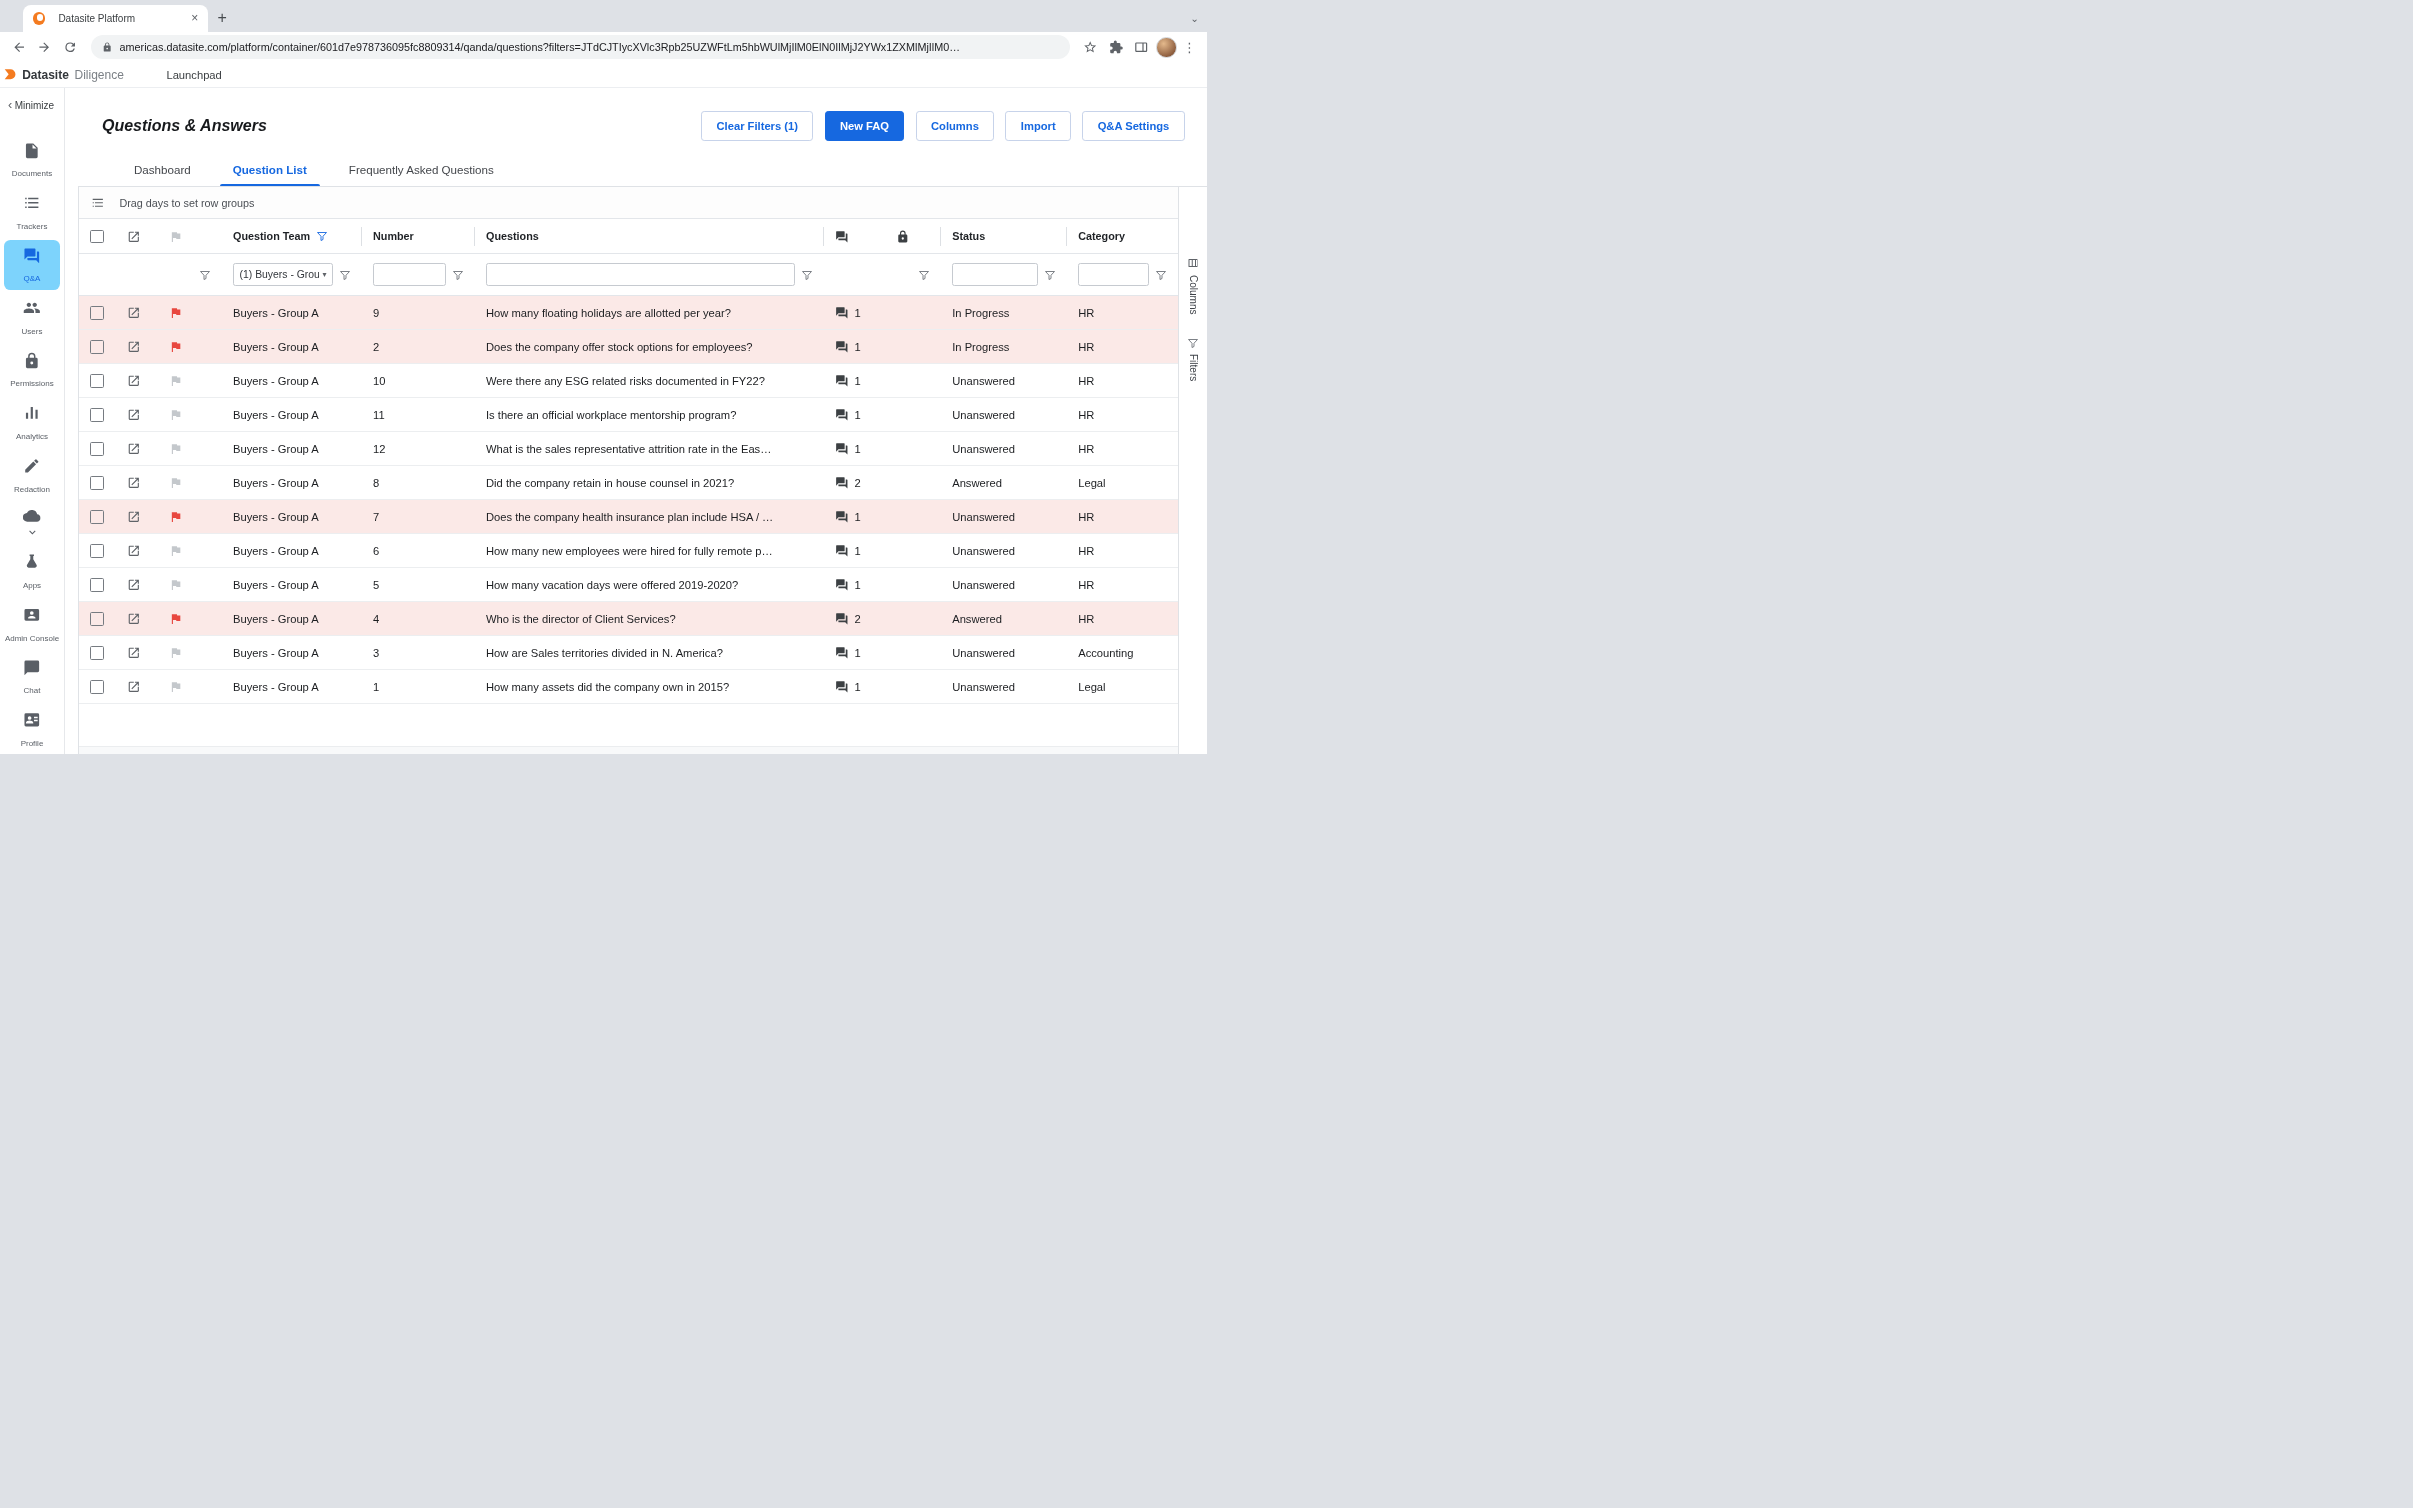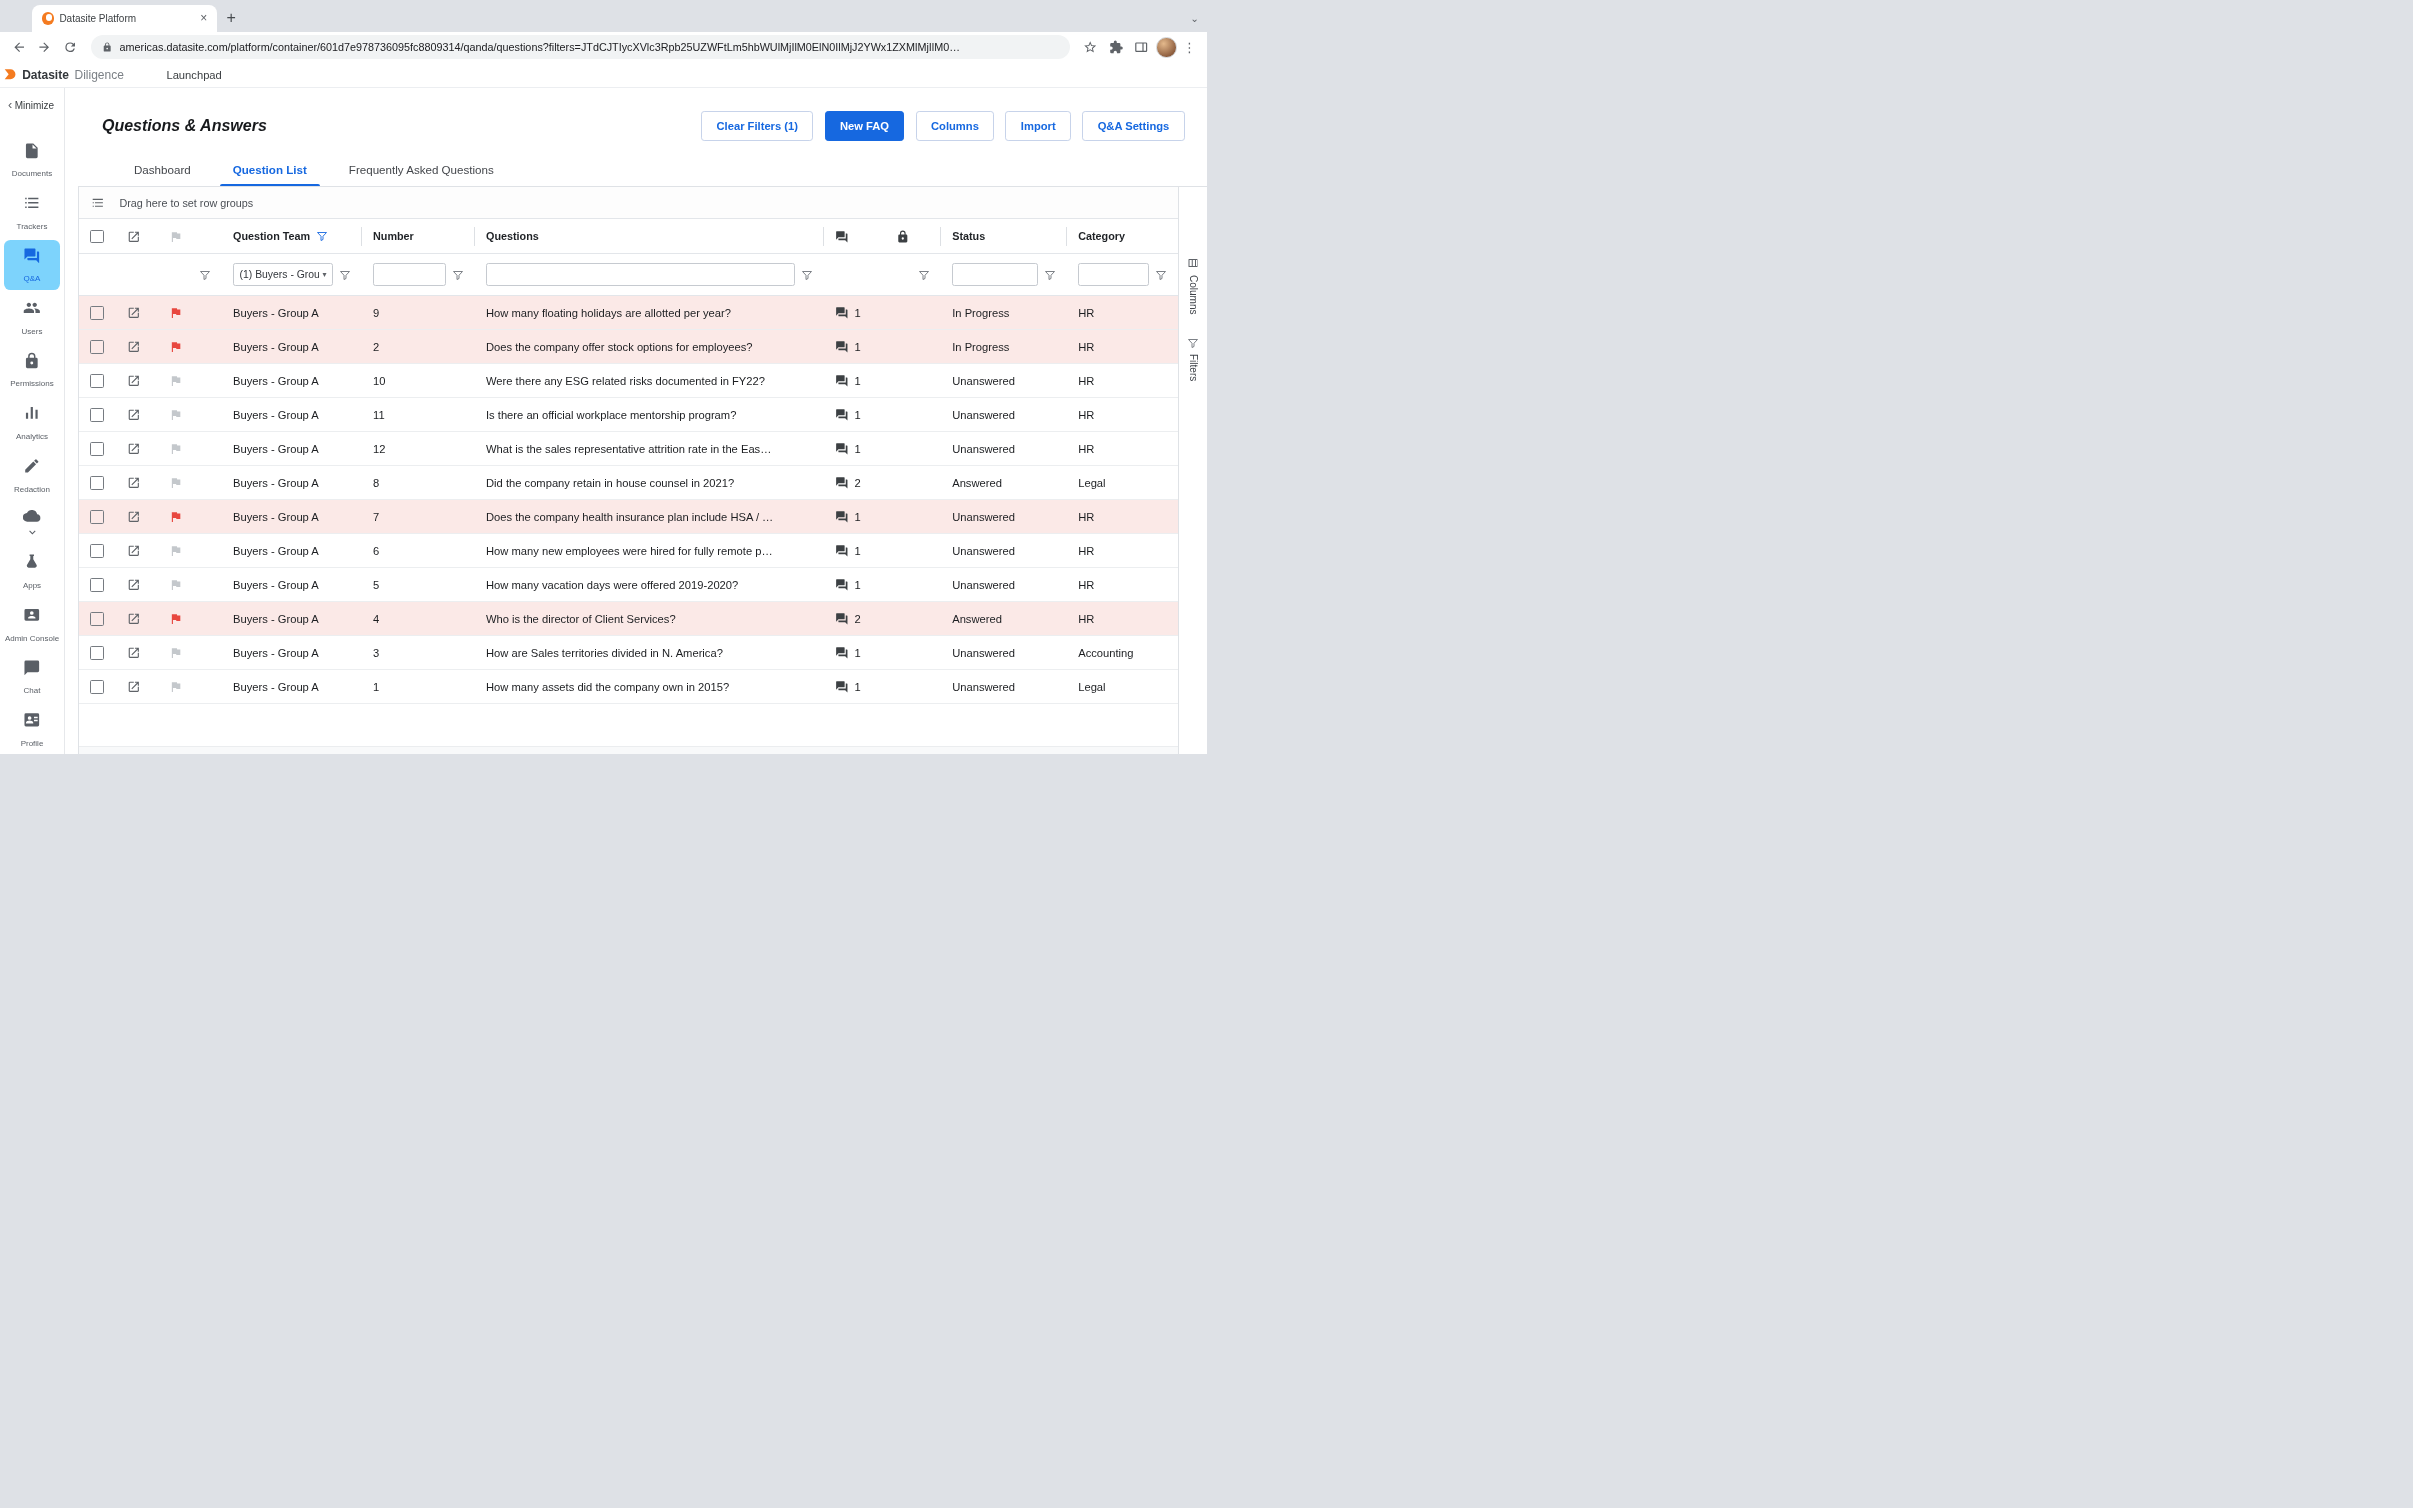--- a/index.html
+++ b/index.html
@@ -8,21 +8,21 @@
   .screen {
     width:1207px; height:754px; overflow:hidden; background:#fff;
     font-family:"Liberation Sans", sans-serif; color:#202124;
     display:flex; flex-direction:column;
   }
   svg { display:block; }
   .ico { width:14.4px; height:14.4px; fill:#5f6368; }
 
   
   .tabstrip { height:32px; background:#dee1e6; display:flex; align-items:flex-end; padding:0 8px; flex:none; }
-  .tab { width:185px; height:27px; background:#fff; border-radius:8px 8px 0 0; display:flex; align-items:center; gap:5px; padding:0 6.4px 0 9.6px; font-size:10px; color:#3c4043; margin-left:24px; }
+  .tab { width:185px; height:27px; background:#fff; border-radius:8px 8px 0 0; display:flex; align-items:center; gap:13px; padding:0 6.4px 0 9.6px; font-size:10px; color:#3c4043; margin-left:15px; }
   .favicon { width:12.8px; height:12.8px; border-radius:50%; background:var(--brand-orange,#f47b20); position:relative; flex:none; }
   .favicon::after { content:""; position:absolute; left:4px; top:2.4px; width:6.4px; height:6.4px; border-radius:50%; background:#fff; }
   .tab-title { flex:1; white-space:nowrap; overflow:hidden; }
   .tab-close { font-size:12px; color:#5f6368; width:13.6px; height:13.6px; line-height:12px; text-align:center; border-radius:50%; flex:none; }
   .newtab { font-size:16px; color:#474b4f; margin:0 0 6.4px 9.6px; line-height:1; }
   .tabsearch { margin-left:auto; color:#5f6368; margin-bottom:8px; font-size:10.4px; line-height:1; }
 
   .toolbar { height:30px; background:#fff; display:flex; align-items:center; gap:3.2px; padding:0 8px; flex:none; }
   .navbtn { width:22.3px; height:22.3px; border-radius:50%; display:flex; align-items:center; justify-content:center; flex:none; }
   .urlbar { flex:1; min-width:0; height:24px; border-radius:12px; background:#f1f3f4; display:flex; align-items:center; gap:7.2px; padding:0 11.2px; margin:0 6.4px; font-size:10.8px; color:#202124; }
@@ -352,21 +352,21 @@
         <div class="tab-item">Frequently Asked Questions</div>
       </div>
 
       <div class="grid-wrap">
         <div class="grid-main">
 
           <div class="drag-row">
             <svg viewBox="0 0 17 17" width="13.6" height="13.6">
                 <use href="#i-rowgroup"></use>
               </svg>
-            <span>Drag here to set row groups</span>
+            <span>Drag days to set row groups</span>
           </div>
 
           <div class="gh row-grid">
             <div class="cell">
                 <span class="checkbox"></span>
               </div>
             <div class="cell">
                 <svg class="ico" viewBox="0 0 17 17" width="13.6" height="13.6">
                   <use href="#i-open"></use>
                 </svg>

